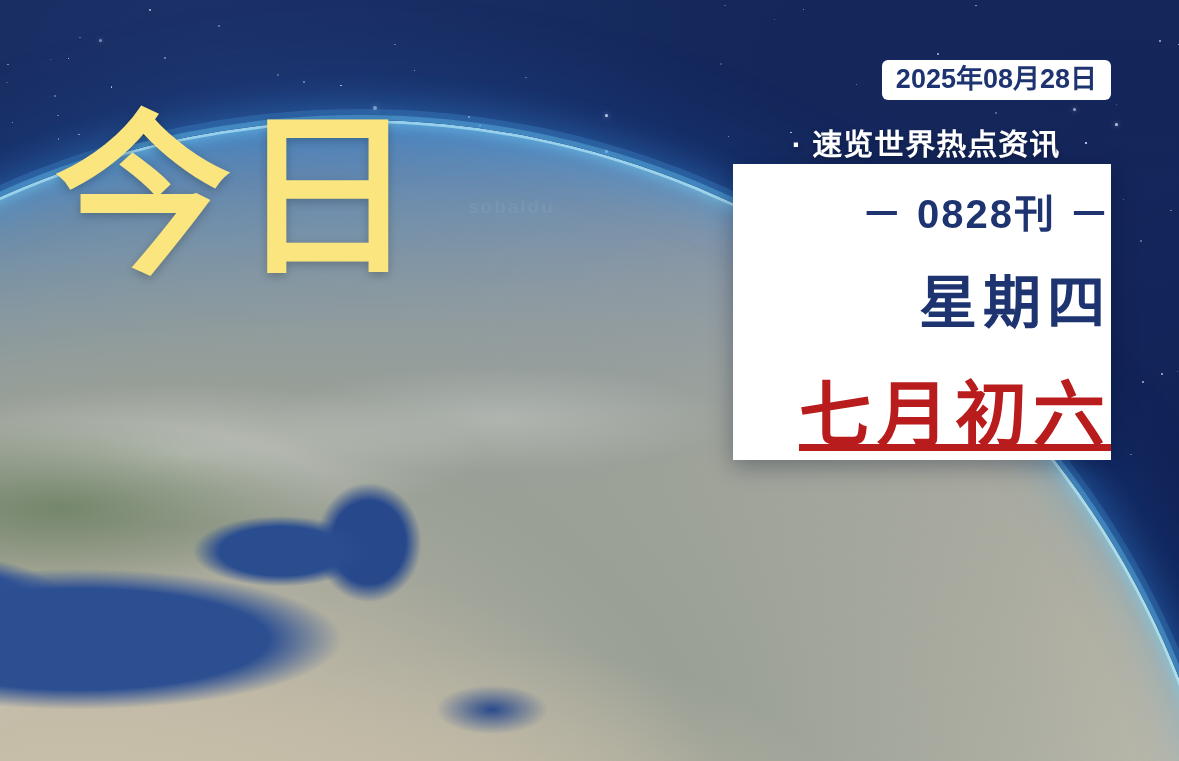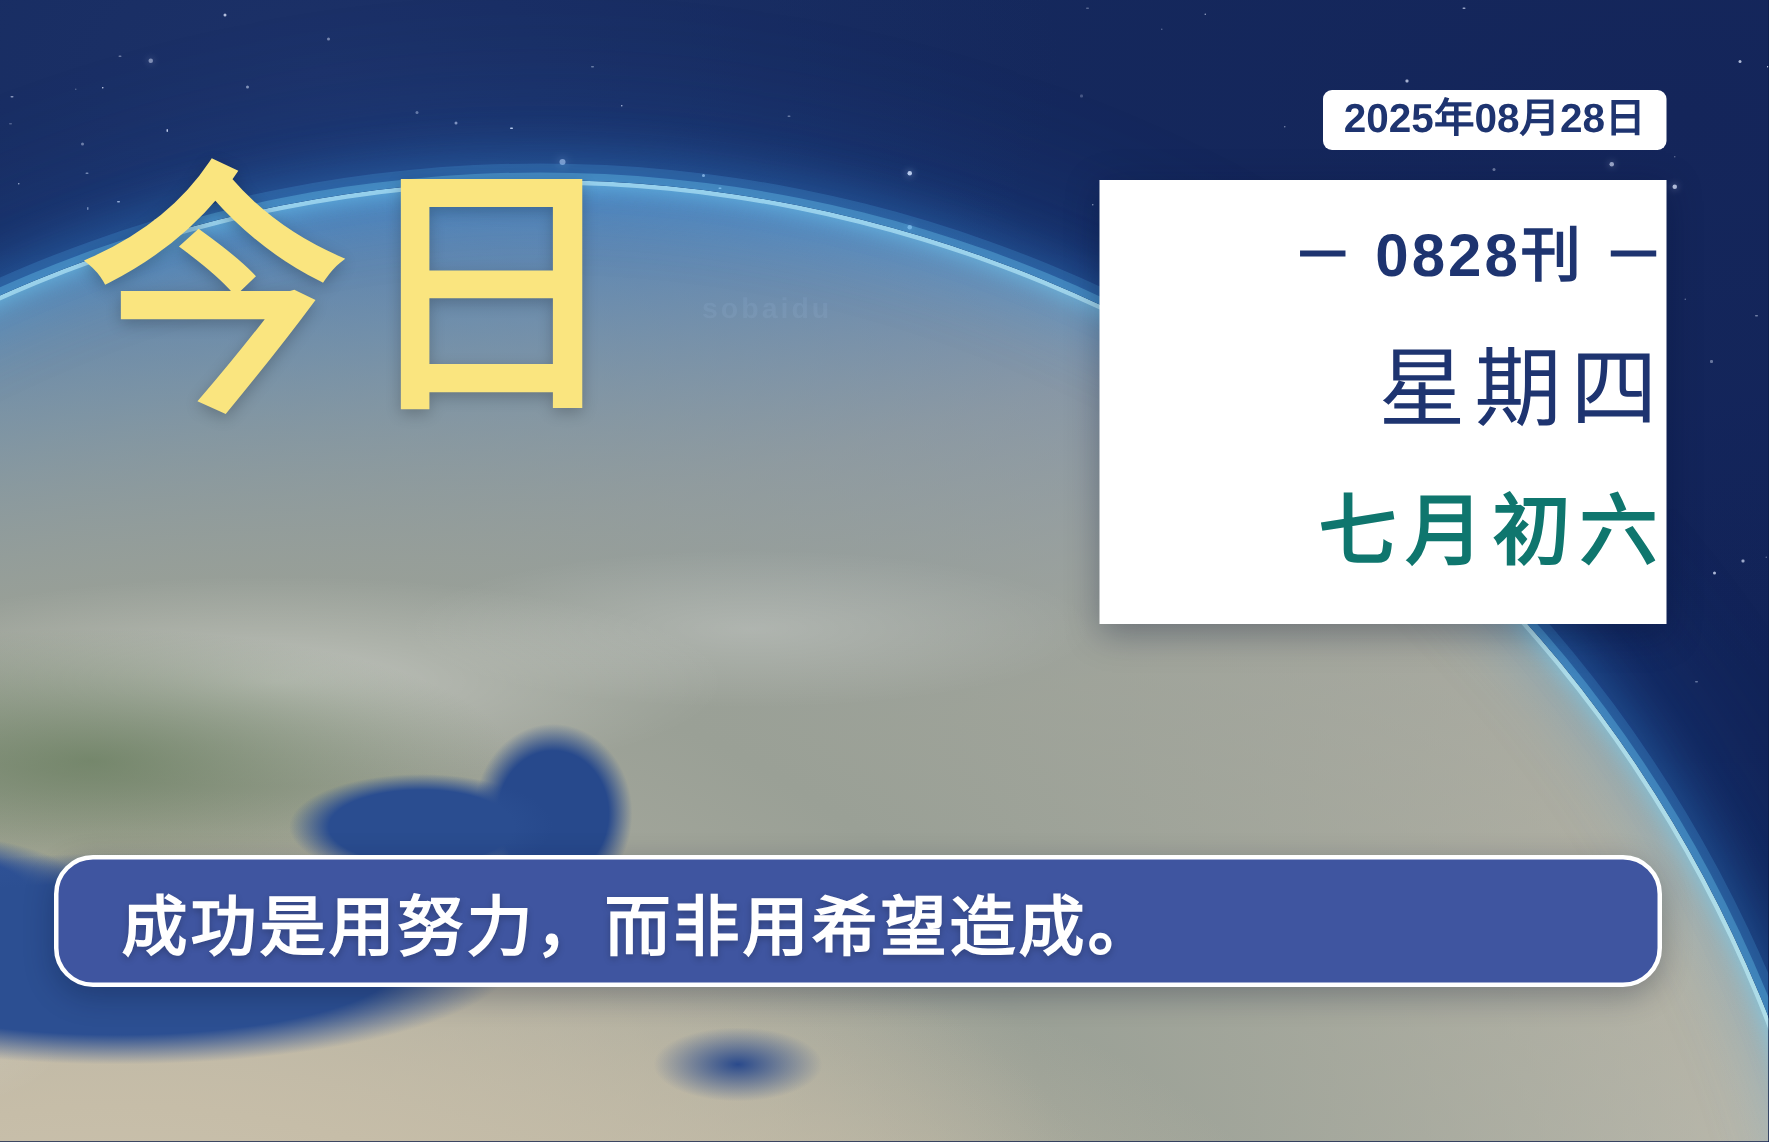--- a/index.html
+++ b/index.html
@@ -187,32 +187,33 @@
   .issue{
     color:#1e3470;
     font-weight:700;
     font-size:40px;
     letter-spacing:2px;
     white-space:nowrap;
   }
   .weekday{
     margin-top:16px;
     color:#1e3470;
-    font-weight:400;
+    font-weight:700;
     font-size:58px;
     letter-spacing:6px;
     white-space:nowrap;
   }
   .lunar{
     margin-top:16px;
-    color:#0f766e;
-    font-weight:700;
-    font-size:52px;
+    color:#b91c1c;
+    font-weight:700;
+    font-size:72px;
     letter-spacing:6px;
     white-space:nowrap;
+    text-decoration:underline;
   }
 
   
   .quote-bar{
     position:absolute;
     left:36px; top:570px;
     width:1072px; height:88px;
     background:#3f55a0;
     border:3px solid #ffffff;
     border-radius:26px;
@@ -347,27 +348,25 @@
     <div class="title-line title-1">今日</div>
   </div>
 
   <div class="right-panel">
 
     <div class="date-badge-row">
       <div class="date-badge">2025年08月28日</div>
     </div>
 
     <div class="tagline">
+      <span class="tag-rest">· 速览世界热点资讯</span>
     </div>
 
     <div class="info-card">
       <div class="issue">－ 0828刊 －</div>
       <div class="weekday">星期四</div>
       <div class="lunar">七月初六</div>
     </div>
 
   </div>
 
-  <div class="quote-bar">
-    <span class="quote-text">成功是用努力，而非用希望造成。</span>
-  </div>
 
 </div>
 
 </body></html>

